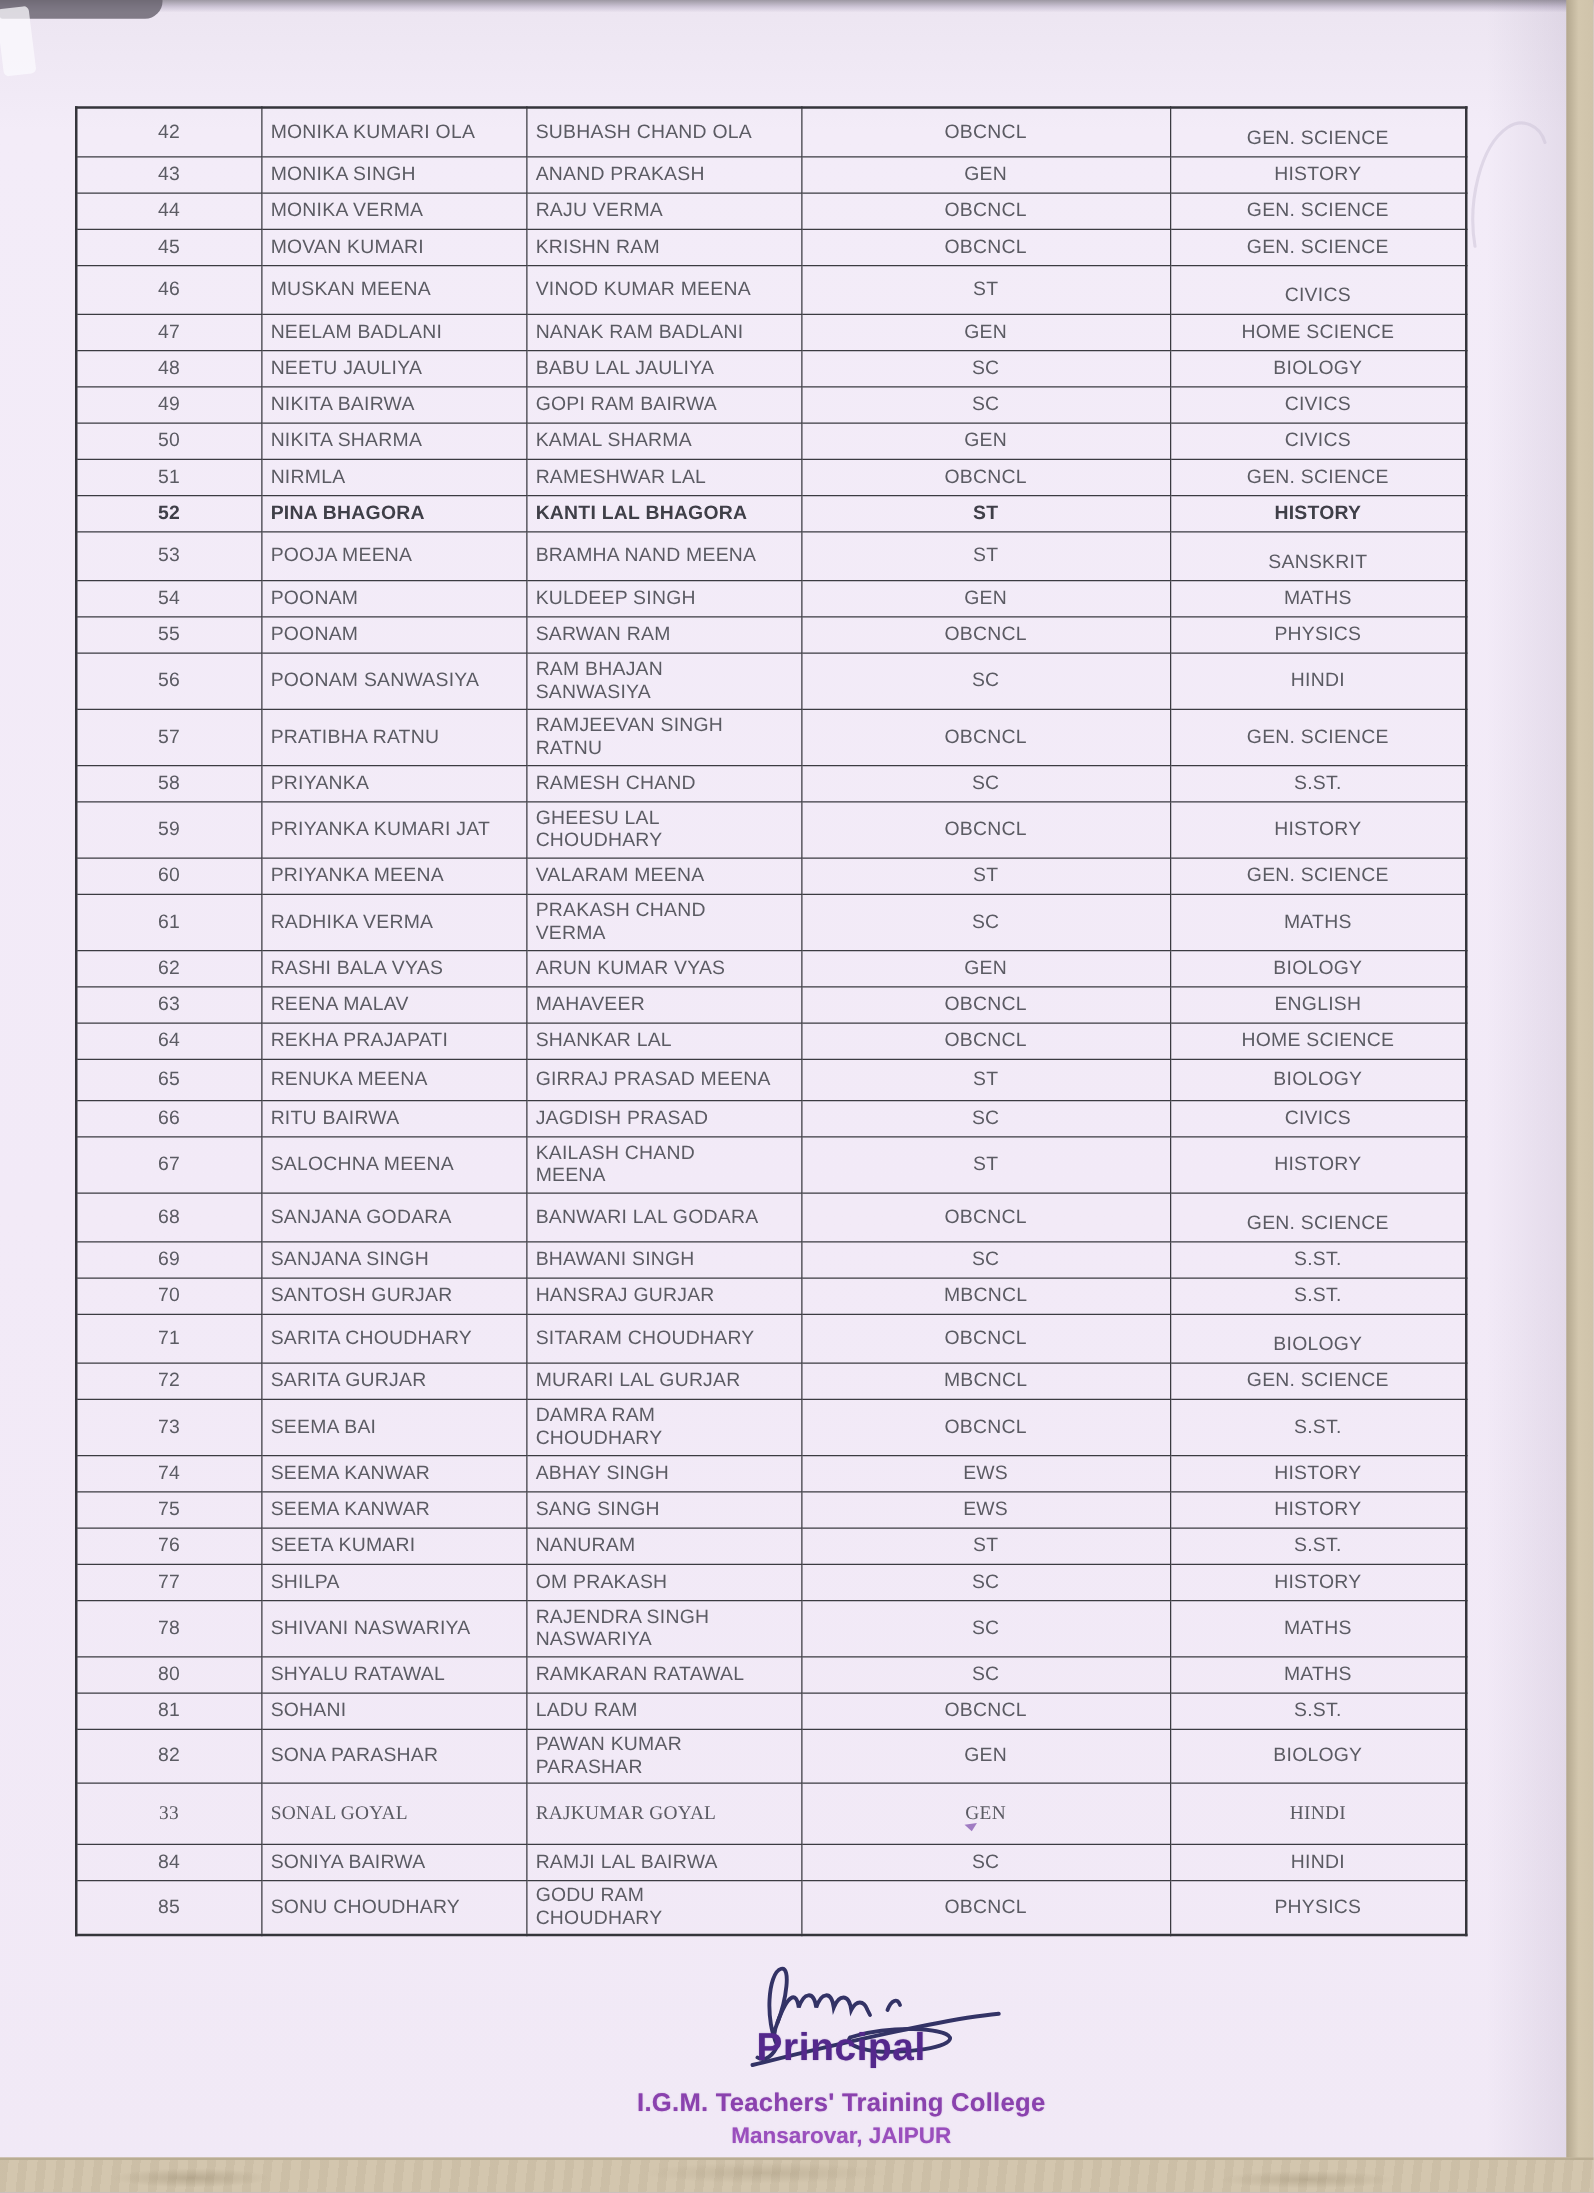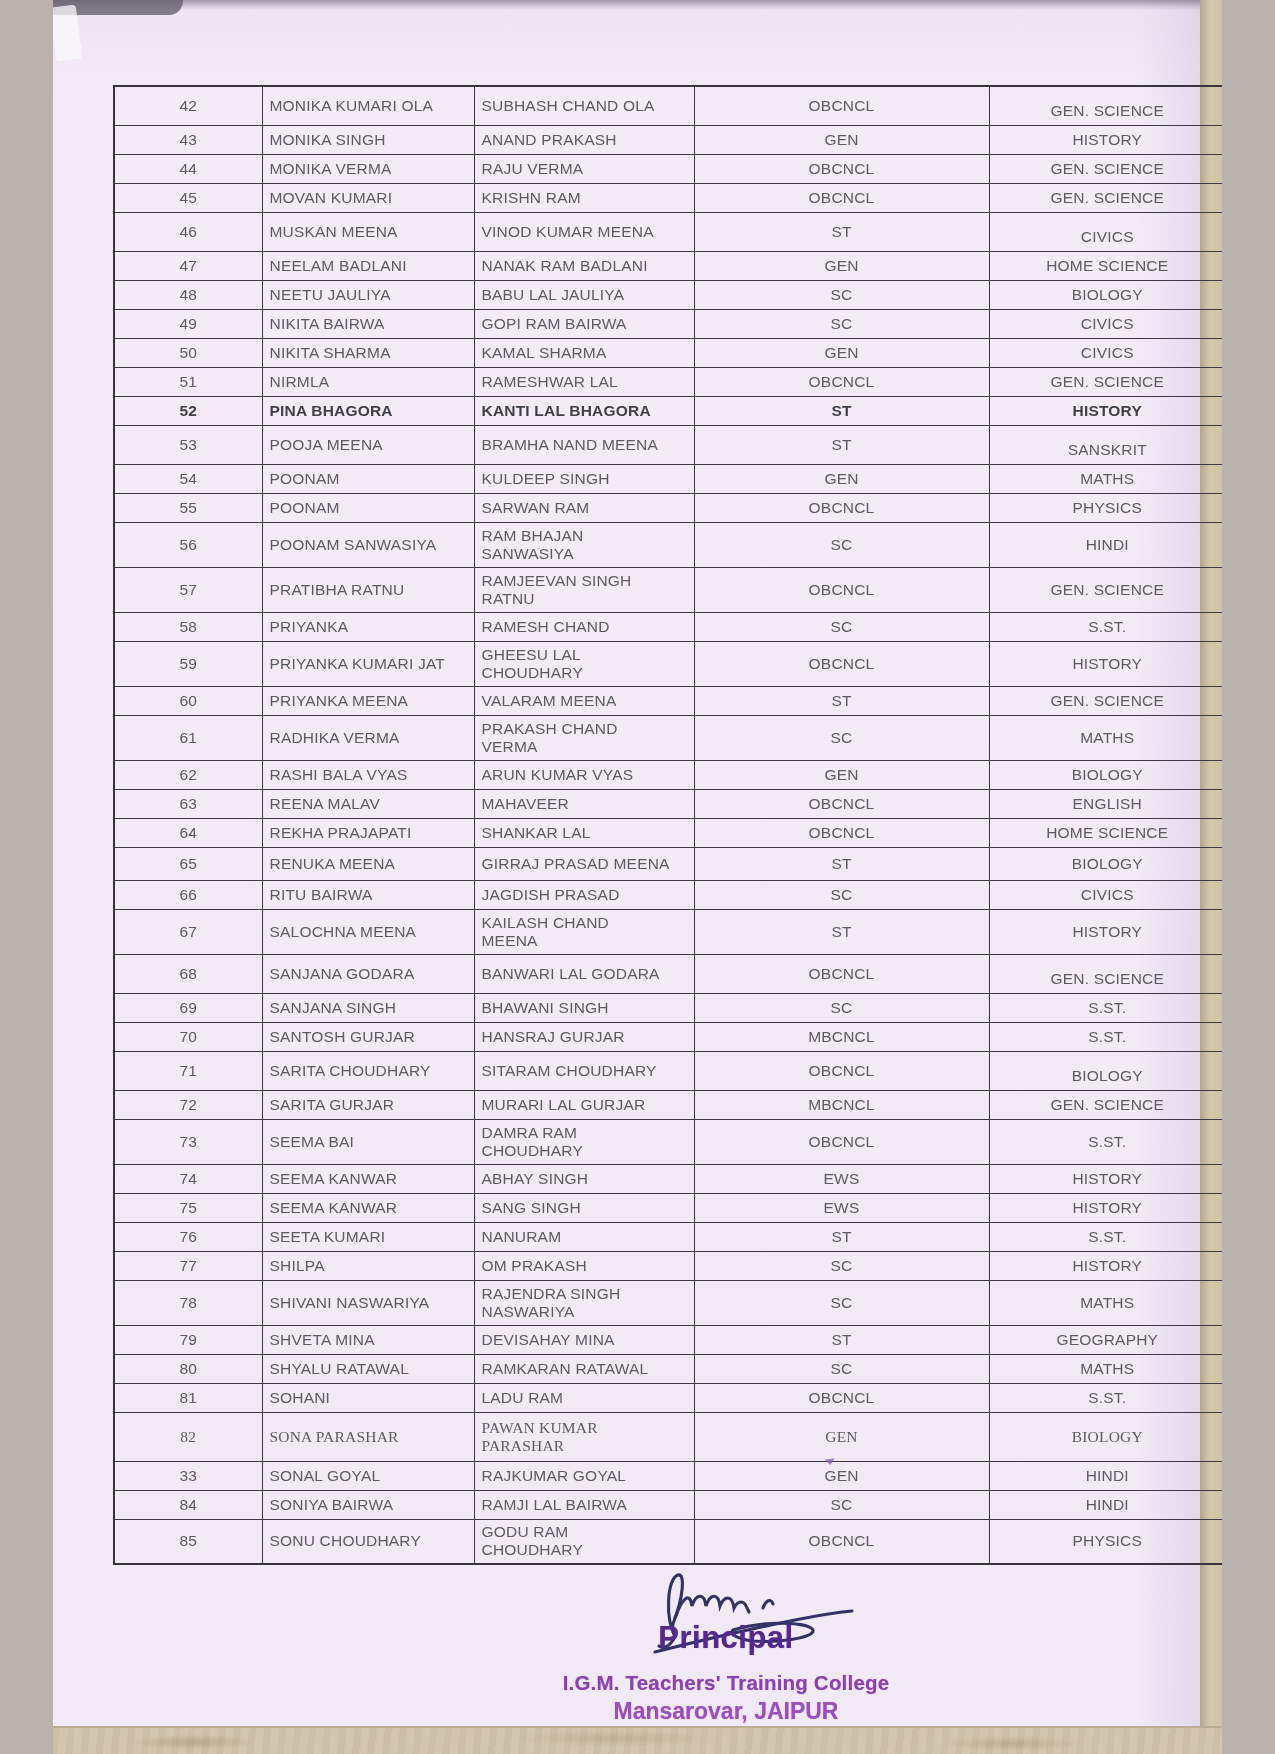--- a/index.html
+++ b/index.html
@@ -1,18 +1,18 @@
 <!DOCTYPE html>
 <html><head>
 <meta charset="utf-8">
 <style>
   html,body{margin:0;padding:0;background:#b9b2ad;}
   .page{
     position:relative;
-    width:1169px;height:1754px;
+    width:1275px;height:1754px;
     margin:0 auto;
     overflow:hidden;
     background:linear-gradient(180deg,#ece5f1 0%,#f3ecf8 6%,#f2eaf7 55%,#f1e9f6 100%);
     font-family:"Liberation Sans","DejaVu Sans",sans-serif;
   }
   
   .top-edge{position:absolute;top:0;left:0;width:100%;height:10px;
     background:linear-gradient(180deg,#8f8b95 0%,#c8bfd2 55%,rgba(200,191,210,0) 100%);opacity:.85;}
   .top-corner{position:absolute;top:0;left:0;width:130px;height:15px;background:#645f6a;
     border-radius:0 0 14px 2px;opacity:.8;}
@@ -66,21 +66,21 @@
   tbody tr:nth-child(11) td{font-weight:700;color:#3f3f48;}
 
   
   .signature{position:absolute;left:592px;top:1566px;}
   .stamp{position:absolute;left:493px;top:1620px;width:360px;text-align:center;
     color:#8a42ae;}
   .stamp .title{font-size:31px;font-weight:700;letter-spacing:.5px;color:#54288c;
     text-shadow:0 0 1px rgba(84,40,140,.6);}
   .stamp .org{font-size:20.5px;font-weight:700;margin-top:15px;letter-spacing:.2px;
     color:#8a42ae;text-shadow:0 0 1px rgba(138,66,174,.55);}
-  .stamp .loc{font-size:23px;font-weight:700;margin-top:3px;color:#9a4fbd;
+  .stamp .loc{font-size:18px;font-weight:700;margin-top:3px;color:#9a4fbd;
     text-shadow:0 0 1px rgba(154,79,189,.5);}
   .ink-caret{position:absolute;left:772px;top:1459px;width:0;height:0;
     border-left:5px solid transparent;border-right:5px solid transparent;
     border-top:6px solid #8b5fb5;opacity:.8;transform:rotate(-8deg);}
 </style>
 </head>
 <body>
 
 <div class="page">
 
@@ -362,27 +362,20 @@
           <td class="col-category">SC</td>
           <td class="col-subject">HISTORY</td>
         </tr>
         <tr>
           <td class="col-sn">78</td>
           <td class="col-name">SHIVANI NASWARIYA</td>
           <td class="col-father">RAJENDRA SINGH
 NASWARIYA</td>
           <td class="col-category">SC</td>
           <td class="col-subject">MATHS</td>
-        </tr>
-        <tr>
-          <td class="col-sn">79</td>
-          <td class="col-name">SHVETA MINA</td>
-          <td class="col-father">DEVISAHAY MINA</td>
-          <td class="col-category">ST</td>
-          <td class="col-subject">GEOGRAPHY</td>
         </tr>
         <tr>
           <td class="col-sn">80</td>
           <td class="col-name">SHYALU RATAWAL</td>
           <td class="col-father">RAMKARAN RATAWAL</td>
           <td class="col-category">SC</td>
           <td class="col-subject">MATHS</td>
         </tr>
         <tr>
           <td class="col-sn">81</td>

